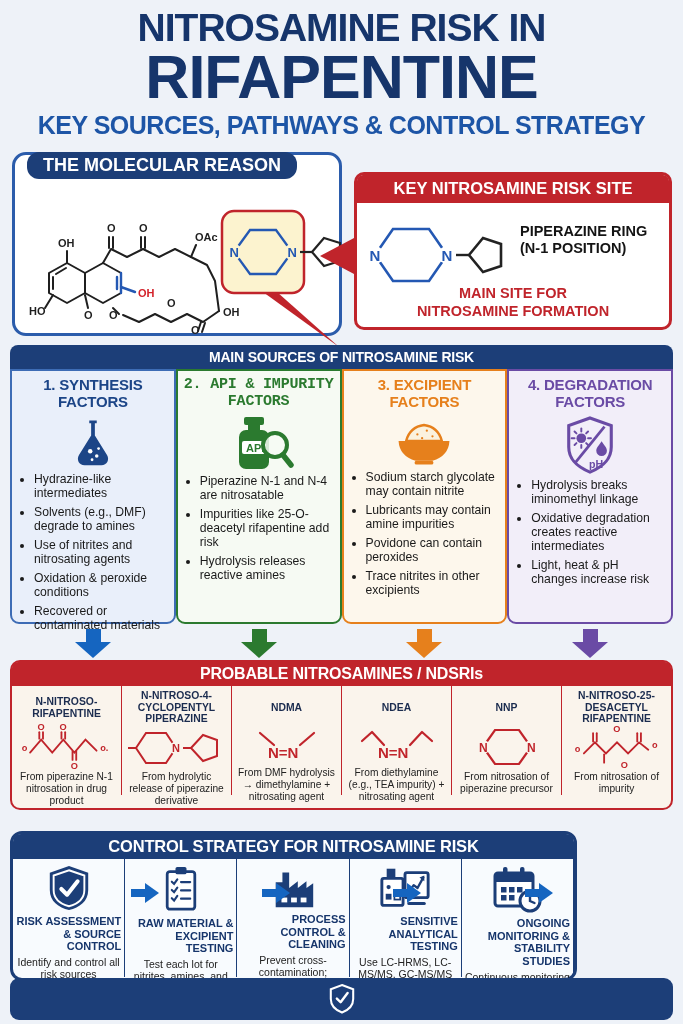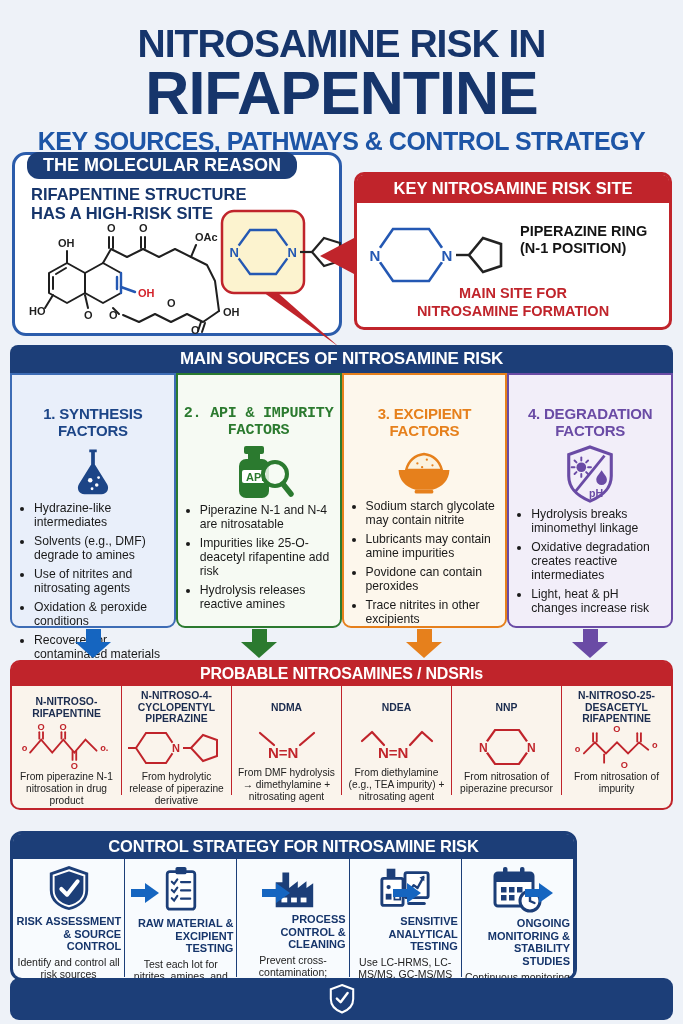--- a/index.html
+++ b/index.html
@@ -1,48 +1,48 @@
 <!DOCTYPE html>
 <html><head>
 <meta charset="utf-8">
 <style>
   * { box-sizing: border-box; margin: 0; padding: 0; }
   body { background:#d9e0ea; font-family:"Liberation Sans",sans-serif; }
   .page { position:relative; width:683px; height:1024px; margin:0 auto; background:#eef2f8; overflow:hidden; }
 
   
-  .hdr { position:absolute; top:24px; left:0; right:0; text-align:center; color:#16356b; }
+  .hdr { position:absolute; top:8px; left:0; right:0; text-align:center; color:#16356b; }
   .t1 { font-size:39px; font-weight:800; letter-spacing:-1px; line-height:1.02; }
   .t2 { font-size:61px; font-weight:800; letter-spacing:-1px; line-height:0.98; }
   .sub { font-size:25px; font-weight:700; color:#1d55a6; letter-spacing:-0.5px; margin-top:3px; }
 
   
   .mol-box { position:absolute; left:12px; top:152px; width:330px; height:184px; background:#fff; border:3px solid #2b5cab; border-radius:14px; }
   .mol-tag { position:absolute; left:12px; top:-3px; background:#1c3e78; color:#fff; font-size:18px; font-weight:700; padding:3px 16px; border-radius:12px; white-space:nowrap; }
   .mol-claim { position:absolute; left:16px; top:30px; font-size:16.5px; font-weight:800; color:#16356b; line-height:1.18; }
   .mol-struct { position:absolute; left:10px; top:60px; }
   .pip-callout { position:absolute; left:205px; top:52px; }
 
   
   .risk-box { position:absolute; left:354px; top:172px; width:318px; height:158px; background:#fff; border:3px solid #c0242b; border-radius:10px; }
   .risk-head { background:#c0242b; color:#fff; text-align:center; font-weight:700; font-size:16.5px; padding:4px 0 5px; border-radius:6px 6px 0 0; }
   .risk-struct { position:absolute; left:6px; top:36px; }
   .ring-label { position:absolute; left:163px; top:48px; width:152px; font-size:14.5px; font-weight:800; color:#141414; line-height:1.2; }
   .risk-note { position:absolute; left:0; right:0; bottom:7px; text-align:center; color:#c0242b; font-weight:800; font-size:14.5px; line-height:1.25; }
 
   
   .sources { position:absolute; left:10px; top:345px; width:663px; }
-  .band { background:#1c3e78; color:#fff; text-align:center; font-size:17px; font-weight:700; padding:4px 0; border-radius:8px 8px 0 0; letter-spacing:-0.2px; }
+  .band { background:#1c3e78; color:#fff; text-align:center; font-size:14px; font-weight:700; padding:4px 0; border-radius:8px 8px 0 0; letter-spacing:-0.2px; }
   .cols { display:flex; }
   .scol { width:25%; height:255px; border:2.5px solid; border-radius:0 0 9px 9px; padding:6px 4px 0; }
   .scol.c1 { border-color:#3d6cb5; background:#e9effa; }
   .scol.c2 { border-color:#2b7a2f; background:#f6faf3; }
   .scol.c3 { border-color:#e6801c; background:#fdf7ec; }
   .scol.c4 { border-color:#6a4ba5; background:#f2eef9; }
-  .scol-title { text-align:center; font-weight:800; font-size:15px; line-height:1.12; letter-spacing:-0.2px;margin-top:25px; }
+  .scol-title { text-align:center; font-weight:800; font-size:15px; line-height:1.12; letter-spacing:-0.2px; }
   .c1 .scol-title { color:#1c4587; } .c2 .scol-title { color:#2b7a2f;font-family:Liberation Mono, monospace; }
   .c3 .scol-title { color:#e6801c; } .c4 .scol-title { color:#6a4ba5; }
   .scol-icon { display:flex; justify-content:center; margin:3px 0 2px; }
   .scol ul { margin:2px 0 0; padding:0 2px 0 18px; font-size:12.2px; line-height:1.15; color:#1a1a1a; }
   .scol li { margin-bottom:5px; }
 
   
   .darrow { position:absolute; top:629px; width:36px; }
   .darrow .stem { width:15px; height:13px; margin:0 auto; }
   .darrow .head { width:0; height:0; border-left:18px solid transparent; border-right:18px solid transparent; border-top-width:16px; border-top-style:solid; }
@@ -87,24 +87,20 @@
 <div class="page">
 
   <div class="hdr">
     <div class="t1">NITROSAMINE RISK IN</div>
     <div class="t2">RIFAPENTINE</div>
     <div class="sub">KEY SOURCES, PATHWAYS &amp; CONTROL STRATEGY</div>
   </div>
 
   <div class="mol-box">
     <div class="mol-tag">THE MOLECULAR REASON</div>
-    <div class="mol-claim">
-      <div>RIFAPENTINE STRUCTURE</div>
-      <div>HAS A HIGH-RISK SITE</div>
-    </div>
     <svg class="mol-struct" width="300" height="120" viewBox="0 0 300 120">
       <g stroke="#1f1f1f" stroke-width="2" fill="none" stroke-linecap="round" stroke-linejoin="round">
         <polygon points="24,58 42,48 60,58 60,78 42,88 24,78"></polygon>
         <line x1="28" y1="62" x2="28" y2="74"></line>
         <line x1="31" y1="59" x2="41" y2="53"></line>
         <polyline points="60,58 78,48 96,58"></polyline>
         <polyline points="96,78 78,88 60,78"></polyline>
         <line x1="42" y1="48" x2="42" y2="36"></line>
         <line x1="20" y1="93" x2="28" y2="80"></line>
         <path d="M78,48 L86,34 L102,42 L118,34 L134,42 L150,34 L166,42 L182,50 L190,66 L194,96"></path>

